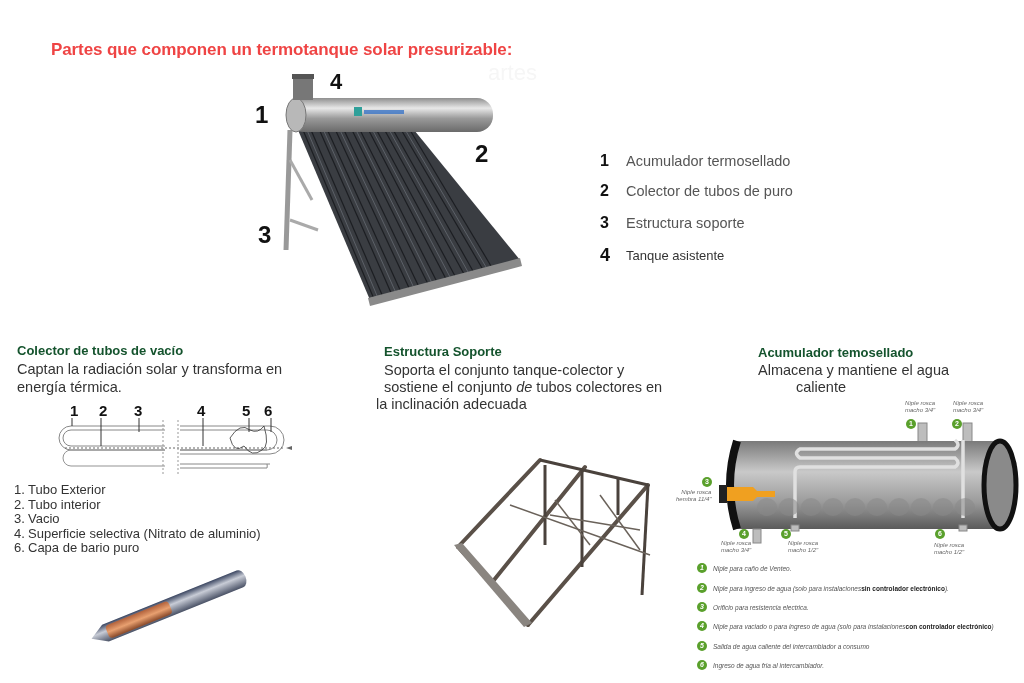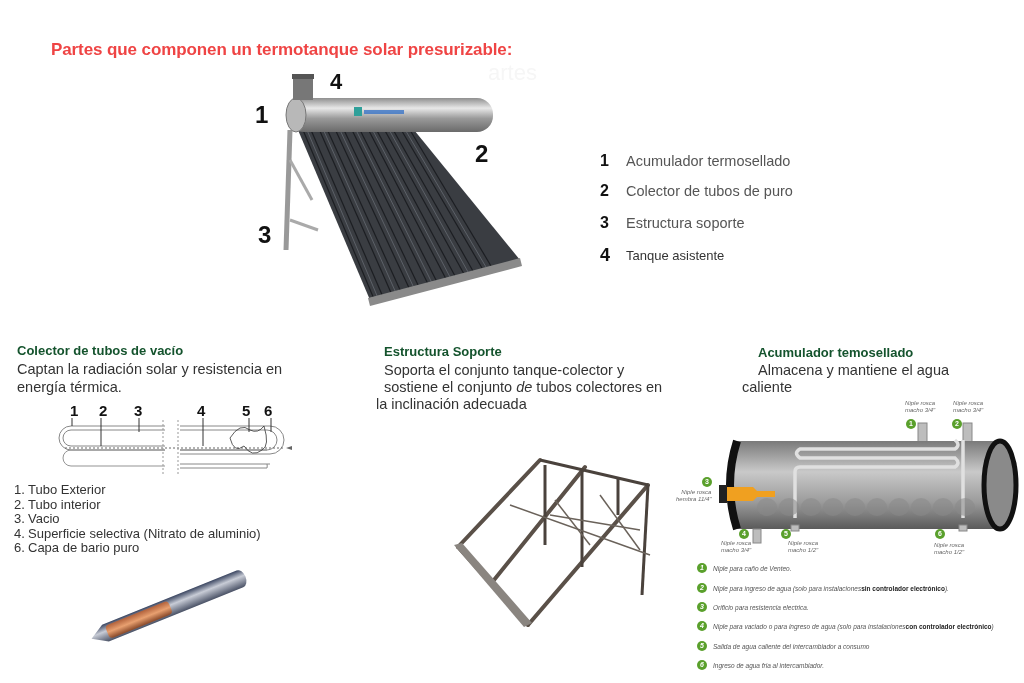--- a/index.html
+++ b/index.html
@@ -112,21 +112,21 @@
 <div class="abs legend-item" style="top:214px">
   <span class="legend-num">3</span>
   <span class="legend-label">Estructura soporte</span>
 </div>
 <div class="abs legend-item big" style="top:245px">
   <span class="legend-num">4</span>
   <span class="legend-label">Tanque asistente</span>
 </div>
 
 <div class="abs sec-title" style="left:17px;top:343px">Colector de tubos de vacío</div>
-<div class="abs sec-desc" style="left:17px;top:361px">Captan la radiación solar y resistencia en</div>
+<div class="abs sec-desc" style="left:17px;top:361px">Captan la radiación solar y transforma en</div>
 <div class="abs sec-desc" style="left:17px;top:379px">energía térmica.</div>
 
 <div class="abs diag-num" style="left:70px;top:402px">1</div>
 <div class="abs diag-num" style="left:99px;top:402px">2</div>
 <div class="abs diag-num" style="left:134px;top:402px">3</div>
 <div class="abs diag-num" style="left:197px;top:402px">4</div>
 <div class="abs diag-num" style="left:242px;top:402px">5</div>
 <div class="abs diag-num" style="left:264px;top:402px">6</div>
 
 <svg class="abs" style="left:55px;top:418px" width="240" height="60" viewBox="0 0 240 60">
@@ -209,21 +209,21 @@
     <line x1="60" y1="50" x2="200" y2="100"></line>
     <line x1="100" y1="60" x2="190" y2="75"></line>
     <line x1="105" y1="45" x2="140" y2="90"></line>
     <line x1="150" y1="40" x2="190" y2="95"></line>
   </g>
   <polygon points="4,90 12,88 82,168 74,172" fill="#8a8580"></polygon>
 </svg>
 
 <div class="abs sec-title" style="left:758px;top:345px">Acumulador temosellado</div>
 <div class="abs sec-desc" style="left:758px;top:362px">Almacena y mantiene el agua</div>
-<div class="abs sec-desc" style="left:742px;top:379px">caliente</div>
+<div class="abs sec-desc" style="left:796px;top:379px">caliente</div>
 
 <svg class="abs" style="left:715px;top:415px" width="309" height="140" viewBox="0 0 309 140">
   <defs>
     <linearGradient id="accG" x1="0" y1="0" x2="0" y2="1">
       <stop offset="0" stop-color="#7a7a7a"></stop>
         <stop offset="0.35" stop-color="#c9c9c9"></stop>
       <stop offset="0.7" stop-color="#9a9a9a"></stop>
         <stop offset="1" stop-color="#5a5a5a"></stop>
     </linearGradient>
   </defs>

